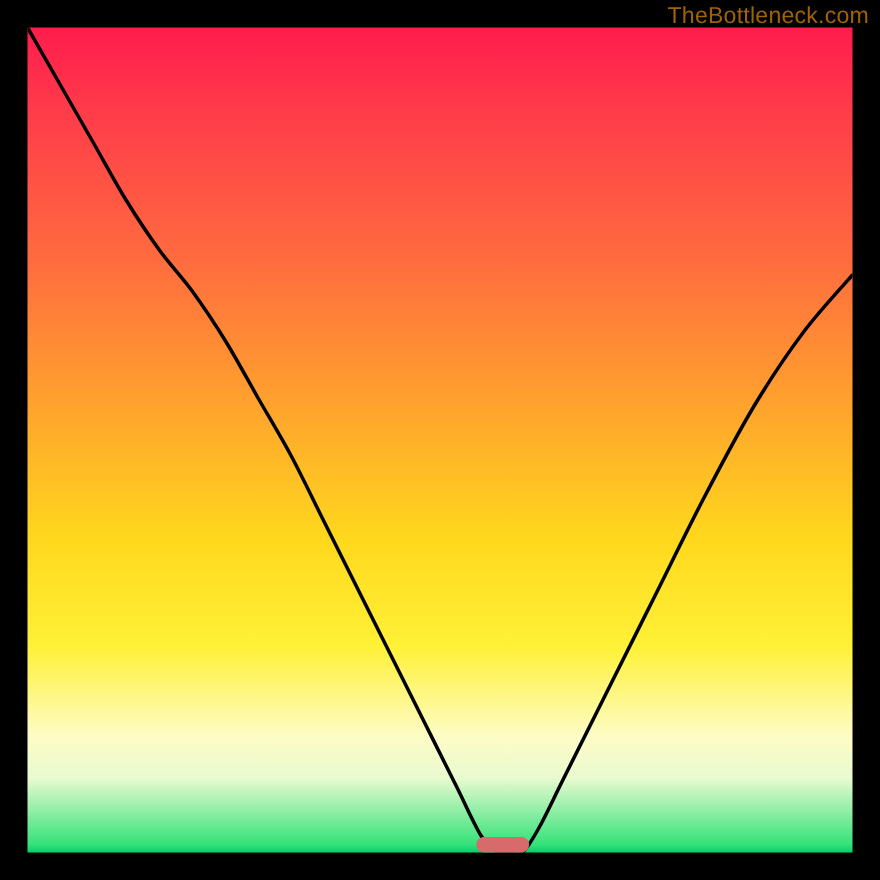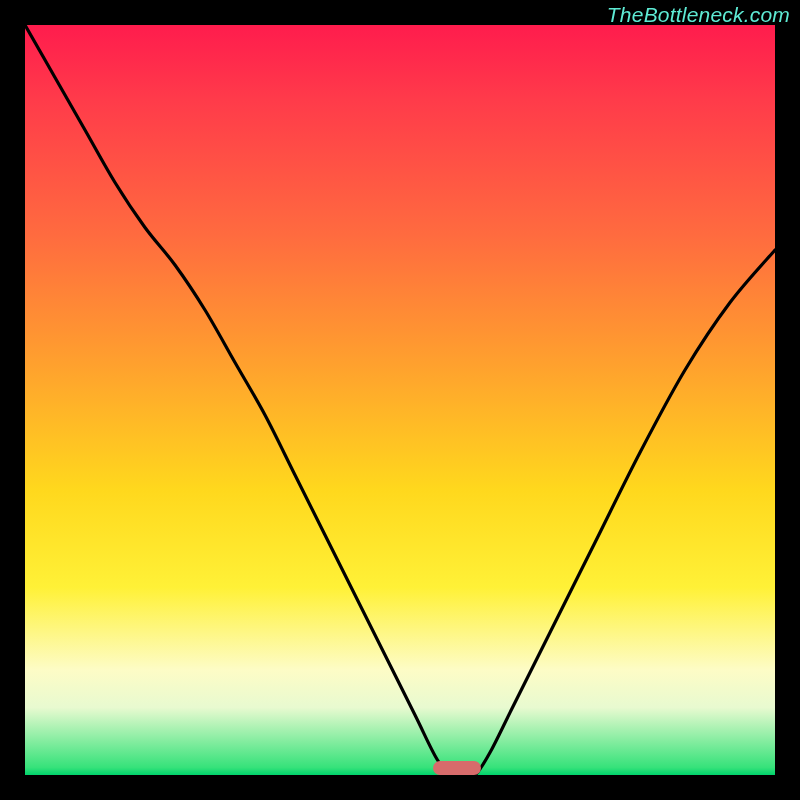--- a/index.html
+++ b/index.html
@@ -35,23 +35,22 @@
     height: 14px;
     border-radius: 7px;
     background: #d76b6b;
   }
   .watermark {
     position: absolute;
     top: 3px;
     right: 10px;
     font-family: Arial, Helvetica, sans-serif;
     font-size: 21px;
-    color: #5eead4;
+    color: #a16207;
     letter-spacing: 0.2px;
-    font-style: italic;
   }
 </style>
 </head>
 <body>
 
 <div class="frame">
   <svg class="curve" viewBox="0 0 750 750" preserveAspectRatio="none">
     <path id="curve-path" fill="none" stroke="#000" stroke-width="3.2" stroke-linecap="round" d="M 0.00 0.00 C 5.00 8.75, 20.00 35.00, 30.00 52.50 C 40.00 70.00, 50.00 87.50, 60.00 105.00 C 70.00 122.50, 80.00 141.25, 90.00 157.50 C 100.00 173.75, 110.00 188.75, 120.00 202.50 C 130.00 216.25, 140.00 226.25, 150.00 240.00 C 160.00 253.75, 170.00 268.75, 180.00 285.00 C 190.00 301.25, 200.00 320.00, 210.00 337.50 C 220.00 355.00, 230.00 371.25, 240.00 390.00 C 250.00 408.75, 260.00 430.00, 270.00 450.00 C 280.00 470.00, 290.00 490.00, 300.00 510.00 C 310.00 530.00, 320.00 550.00, 330.00 570.00 C 340.00 590.00, 350.00 610.00, 360.00 630.00 C 370.00 650.00, 381.25 672.50, 390.00 690.00 C 398.75 707.50, 406.25 725.00, 412.50 735.00 C 418.75 745.00, 423.12 747.50, 427.50 750.00 C 431.87 752.50, 435.00 750.00, 438.75 750.00 C 442.50 750.00, 445.63 753.75, 450.00 750.00 C 454.38 746.25, 458.75 738.75, 465.00 727.50 C 471.25 716.25, 477.50 702.50, 487.50 682.50 C 497.50 662.50, 511.25 635.00, 525.00 607.50 C 538.75 580.00, 555.00 547.50, 570.00 517.50 C 585.00 487.50, 600.00 456.25, 615.00 427.50 C 630.00 398.75, 645.00 370.00, 660.00 345.00 C 675.00 320.00, 690.00 297.50, 705.00 277.50 C 720.00 257.50, 742.50 233.75, 750.00 225.00"></path>
   </svg>
   <div class="marker" id="marker" style="left: 408px; width: 48px; height: 14px; bottom: 0px;"></div>

